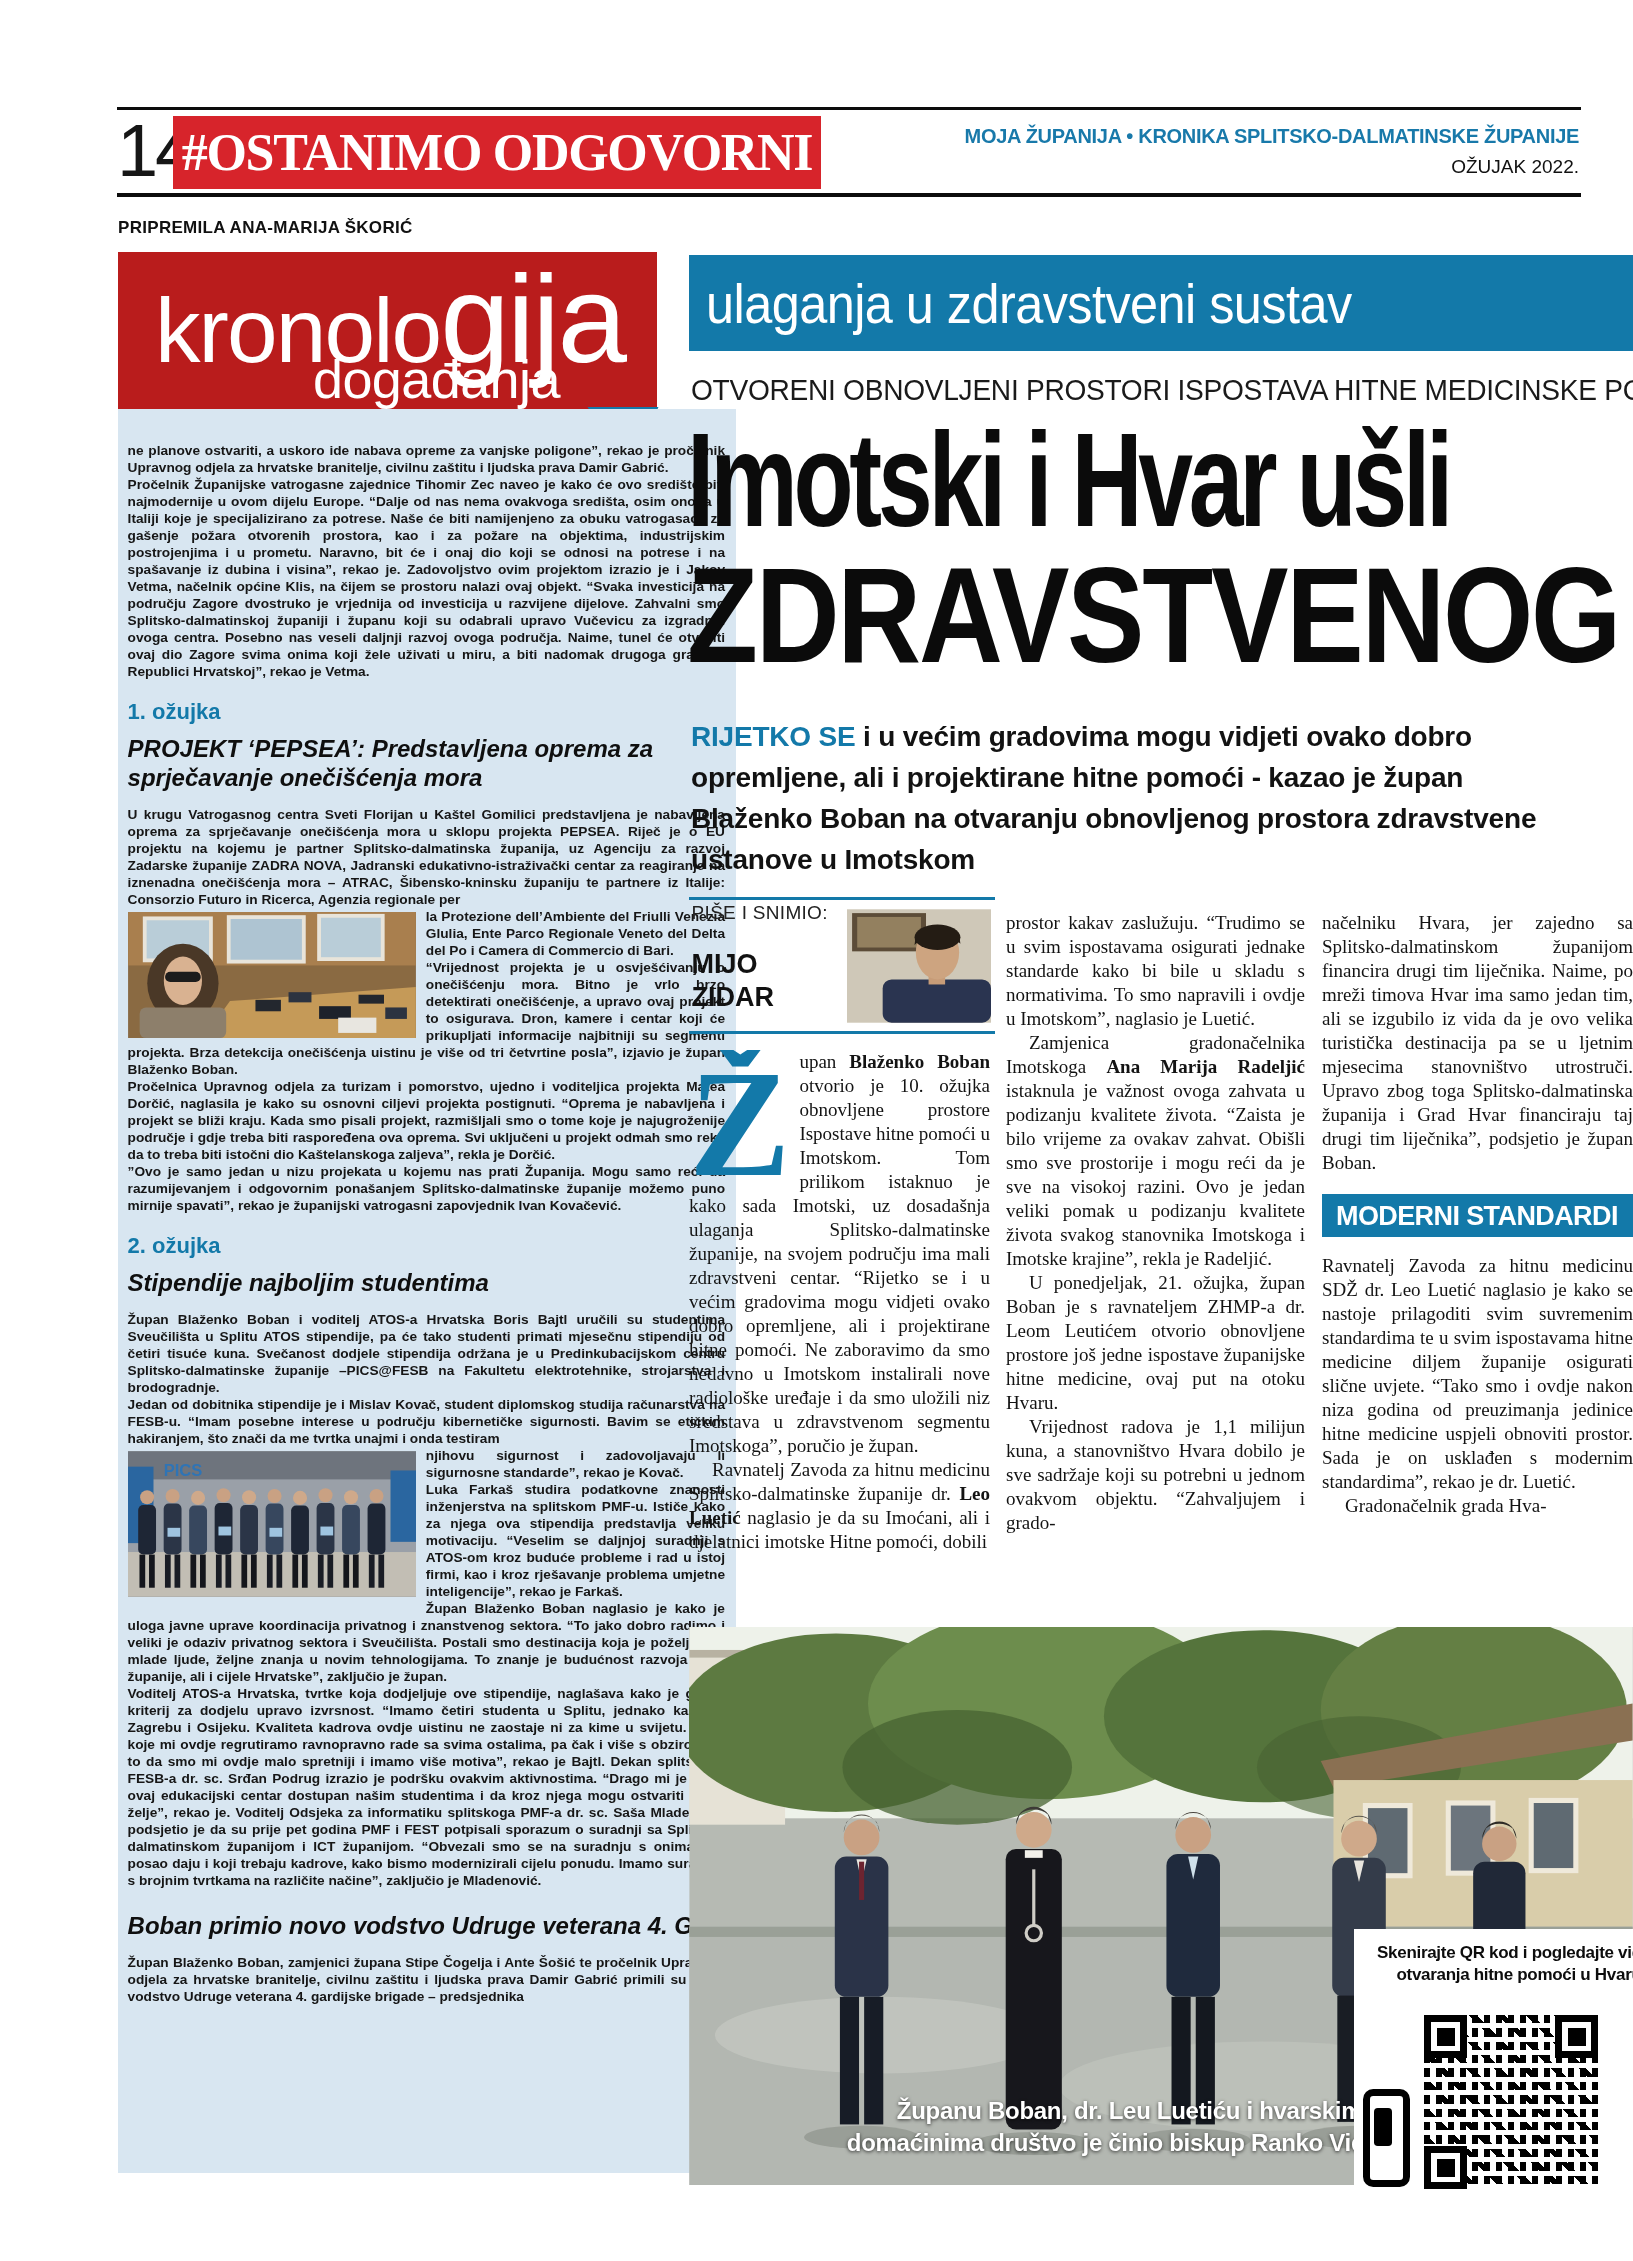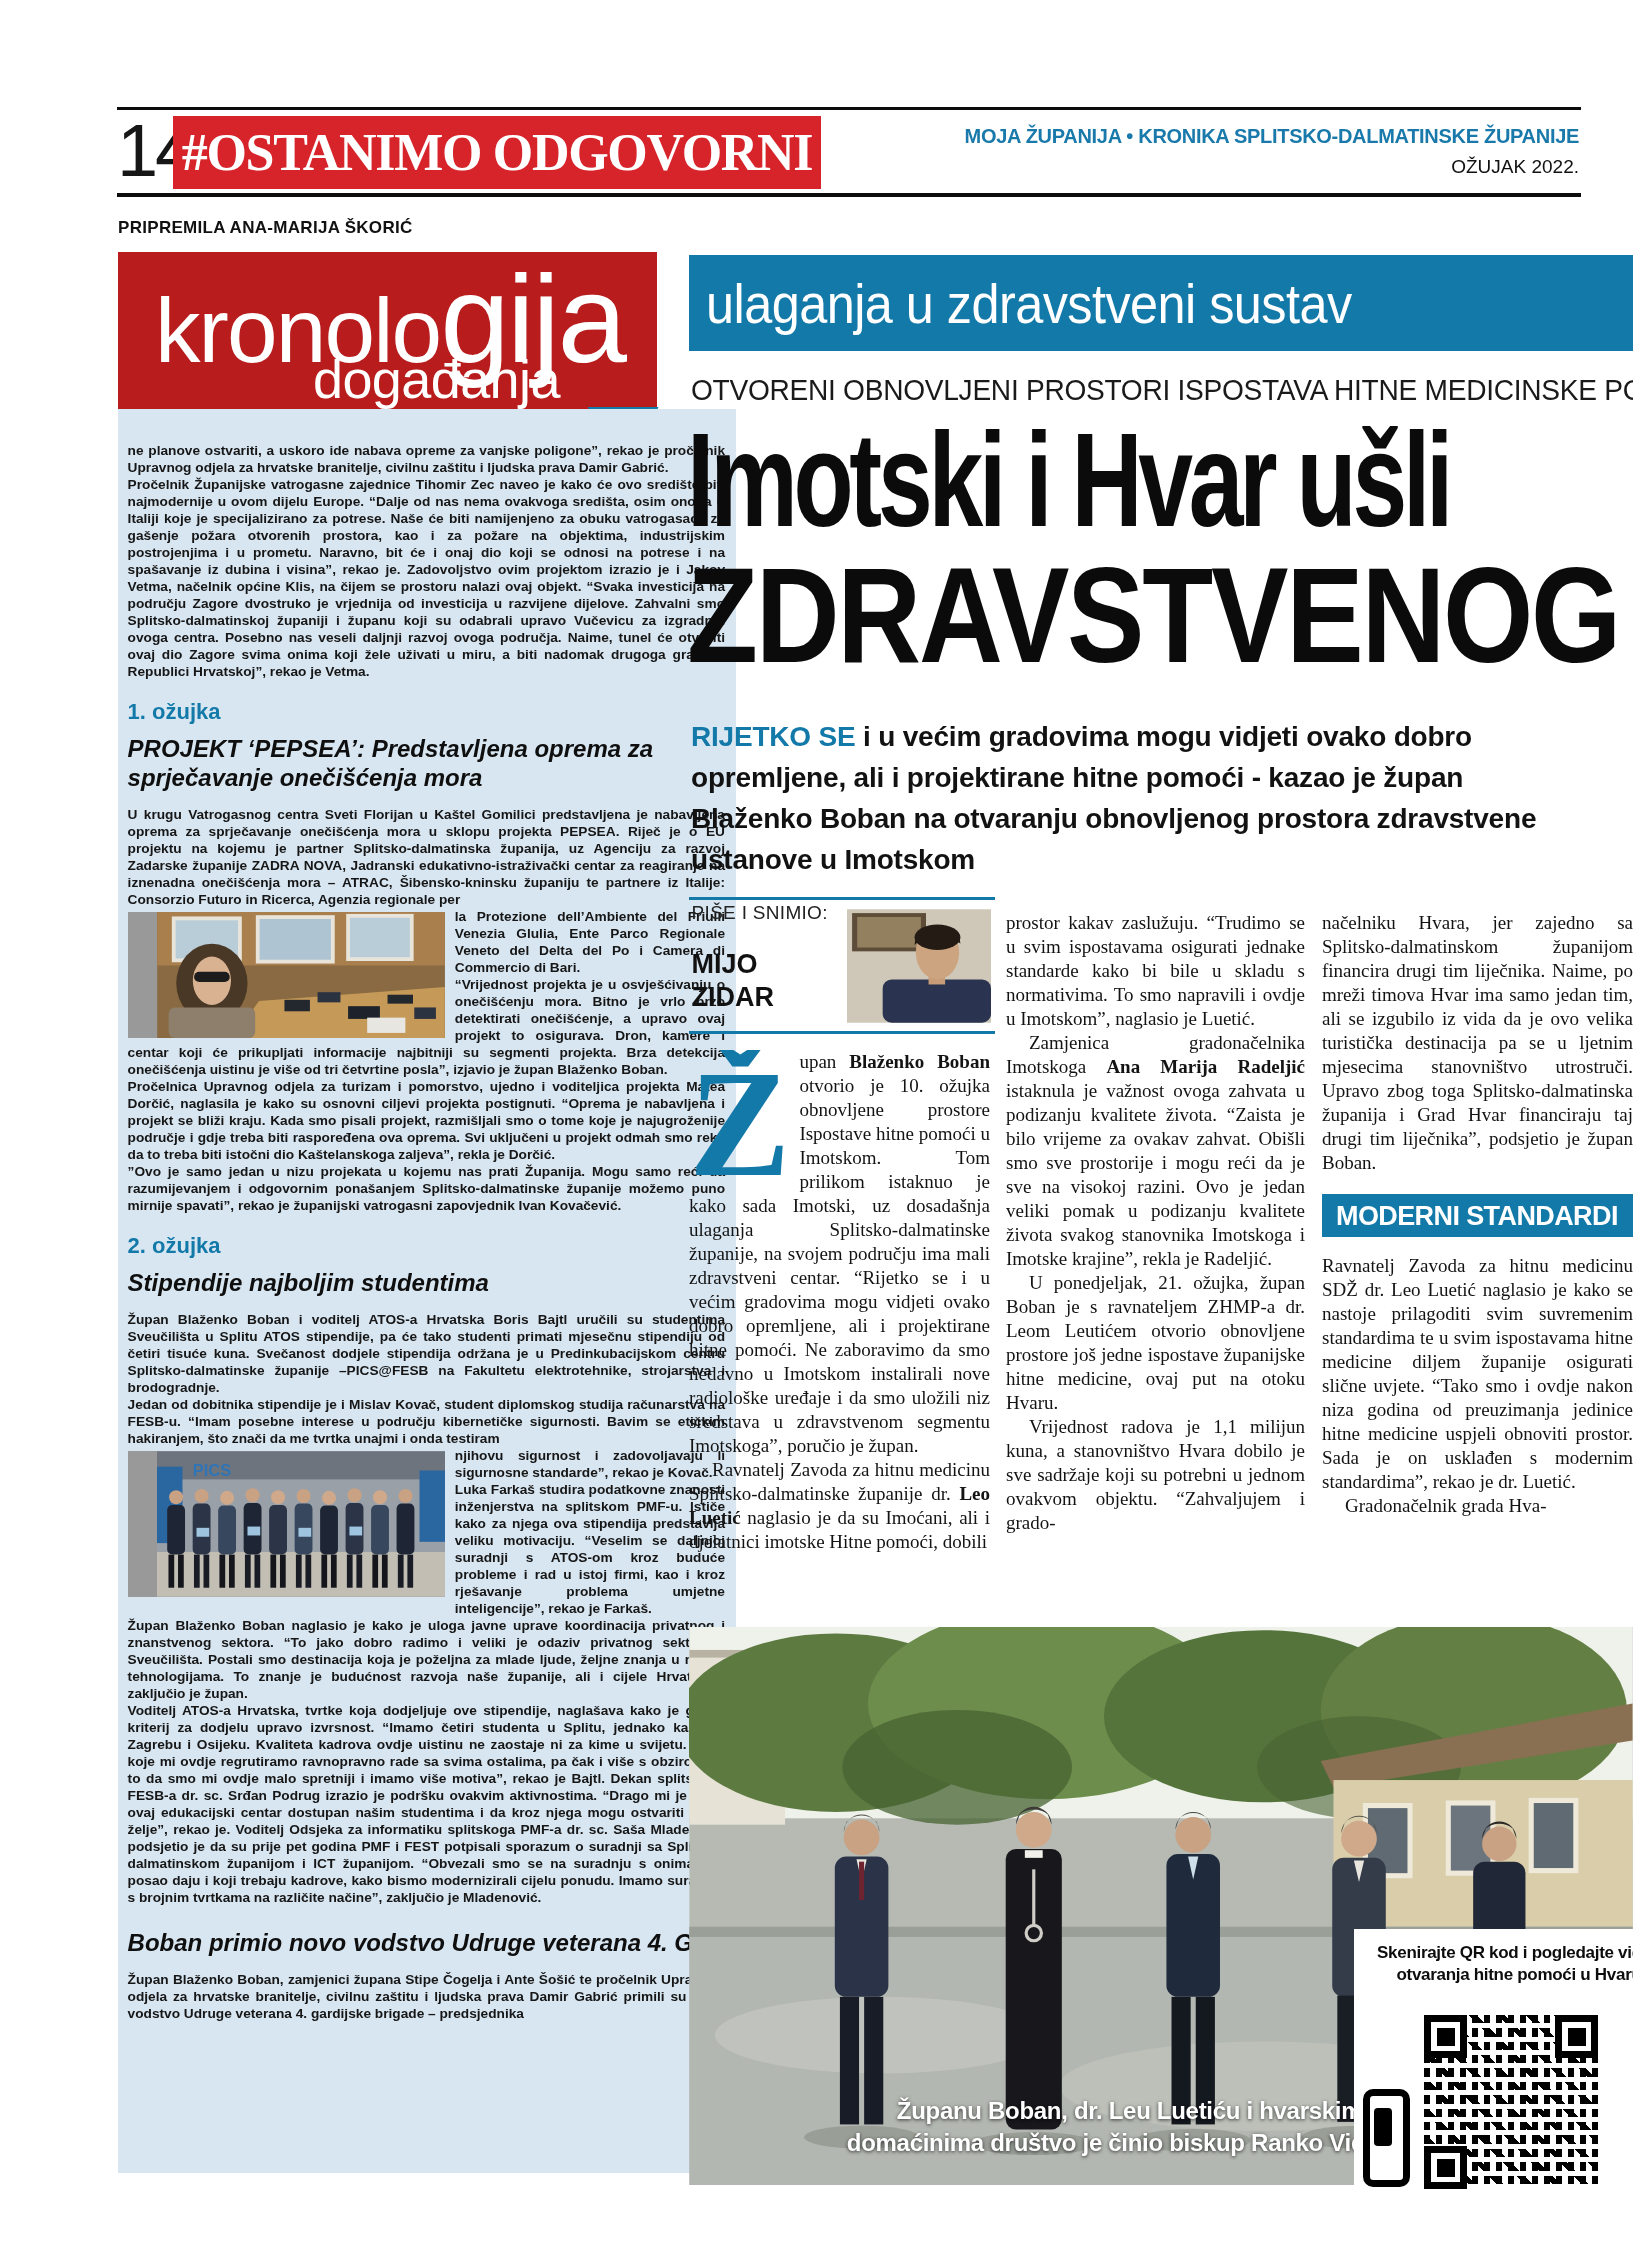--- a/index.html
+++ b/index.html
@@ -24,21 +24,21 @@
   #chr-big{position:absolute;left:37px;top:3.8px;color:#fff;white-space:nowrap;line-height:1;}
   #chr-big .b1{font-size:91px;letter-spacing:-1.9px;}
   #chr-big .b2{font-size:125px;letter-spacing:-2.6px;}
   #chr-small{position:absolute;left:195px;top:96px;color:#fff;font-size:54px;letter-spacing:-0.6px;}
   #chr-tail{left:587px;top:407px;}
   #chr-panel{left:118px;top:409px;width:618px;height:1764px;background:#d8e6f1;
              padding:33px 11px 0 9.6px;box-sizing:border-box;overflow:hidden;}
   .chr-text{font-size:13.7px;line-height:17px;font-weight:700;color:#161616;text-align:justify;margin:0;}
   .chr-date{color:#1379a9;font-size:22px;font-weight:700;margin:19px 0 9px;}
   .chr-sub{font-style:italic;font-weight:700;font-size:24px;line-height:29px;margin:0 0 14px;color:#0f0f0f;}
-  .chr-photo{float:left;margin:3.8px 10.2px 3.8px 0;background:#999;padding-left:29px;}
+  .chr-photo{float:left;margin:3.8px 10.2px 3.8px 0;background:#999;}
   #chr-photo1{width:288px;height:126px;}
   #chr-photo2{width:288px;height:146px;}
 
   
   #art-banner{left:689px;top:255px;width:944px;height:96px;background:#1379a9;display:flex;align-items:center;}
   #art-banner span{color:#fff;font-size:56px;font-weight:400;letter-spacing:-0.6px;white-space:nowrap;
                    transform:scaleX(.9);transform-origin:left center;padding-left:19px;}
   #kicker{left:691px;top:374px;font-size:29px;font-weight:400;color:#1a1a1a;letter-spacing:-0.3px;white-space:nowrap;
           transform:scaleX(.97);transform-origin:left top;}
   .headline{left:687px;font-weight:700;color:#0b0b0b;white-space:nowrap;line-height:1;}

